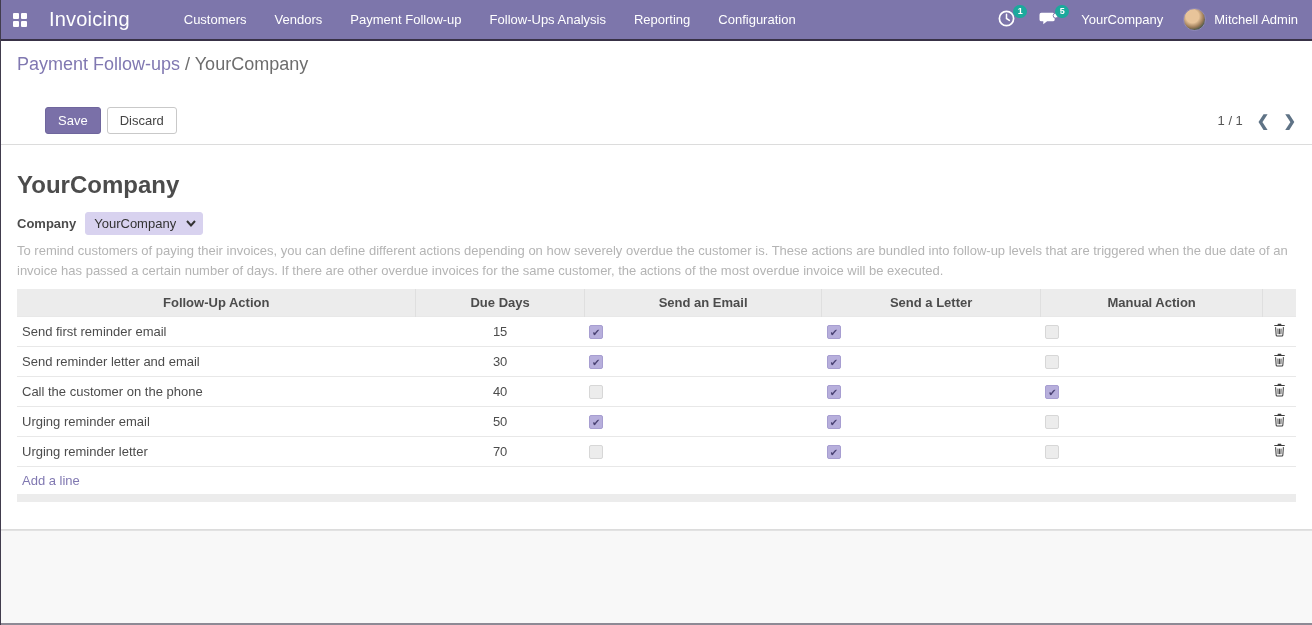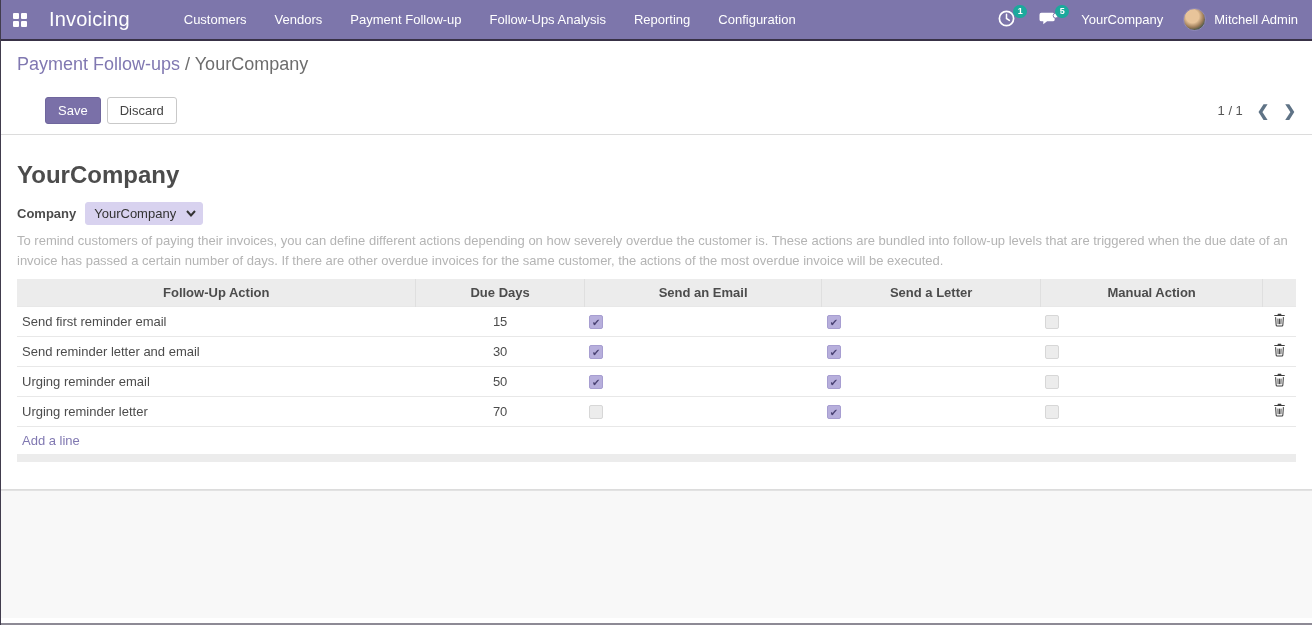--- a/index.html
+++ b/index.html
@@ -64,21 +64,21 @@
   .user-wrap { display: flex; align-items: center; gap: 8px; cursor: pointer; }
   .avatar {
     width: 23px; height: 23px; border-radius: 50%;
     background: radial-gradient(circle at 40% 35%, #e8c49a 0 35%, #9a7a58 60%, #4e5a4a 75%, #37413b 100%);
     border: 1px solid #8f89b8;
   }
   
   .control-panel { background: #fff; padding: 12px 16px 10px 16px; border-bottom: 1px solid #dcdcdc; }
   .breadcrumb { font-size: 18px; line-height: 22px; color: #6d6d6d; }
   .breadcrumb .crumb-link { color: #8078b1; cursor: pointer; }
-  .cp-row { display: flex; align-items: center; margin-top: 22px; padding-left: 28px; }
+  .cp-row { display: flex; align-items: center; margin-top: 32px; padding-left: 28px; }
   .btn { font-size: 13px; border-radius: 3px; padding: 5px 12px; cursor: pointer; border: 1px solid transparent; }
   .btn-primary { background: #7a70a8; border-color: #6f669d; color: #fff; }
   .btn-default { background: #fff; border-color: #c9c9c9; color: #444; margin-left: 6px; }
   .pager { margin-left: auto; display: flex; align-items: center; gap: 14px; color: #555; font-size: 13px; }
   .pager .chev { color: #5f7386; font-size: 15px; font-weight: bold; cursor: pointer; line-height: 1; }
   
   .sheet { background: #fff; padding: 26px 16px 27px 16px; border-bottom: 1px solid #dcdcdc; }
   .sheet-title { font-size: 24px; font-weight: bold; color: #4c4c4c; line-height: 28px; }
   .company-row { display: flex; align-items: center; margin-top: 13px; font-size: 13px; }
   .company-label { font-weight: bold; color: #4c4c4c; margin-right: 9px; }
@@ -239,20 +239,32 @@
           <td><span class="cb cb-checked">✔</span></td>
           <td><span class="cb cb-checked">✔</span></td>
           <td><span class="cb cb-unchecked"></span></td>
           <td class="cell-trash"><span class="trash-btn"><svg width="13" height="14" viewBox="0 0 14 15">
                 <path fill="#3f3f3f" d="M5.3 0.8 L8.7 0.8 L9.2 2 L12.6 2 L12.6 3.2 L1.4 3.2 L1.4 2 L4.8 2 Z"></path>
                 <path fill="none" stroke="#3f3f3f" stroke-width="1.1" d="M2.8 4.4 L3.4 13 A1 1 0 0 0 4.4 13.9 L9.6 13.9 A1 1 0 0 0 10.6 13 L11.2 4.4"></path>
                 <path fill="none" stroke="#3f3f3f" stroke-width="1" d="M5.3 6 L5.5 12 M7 6 L7 12 M8.7 6 L8.5 12"></path>
               </svg></span></td>
         </tr>
         <tr>
+          <td>Call the customer on the phone</td>
+          <td class="cell-days">40</td>
+          <td><span class="cb cb-unchecked"></span></td>
+          <td><span class="cb cb-checked">✔</span></td>
+          <td><span class="cb cb-checked">✔</span></td>
+          <td class="cell-trash"><span class="trash-btn"><svg width="13" height="14" viewBox="0 0 14 15">
+                <path fill="#3f3f3f" d="M5.3 0.8 L8.7 0.8 L9.2 2 L12.6 2 L12.6 3.2 L1.4 3.2 L1.4 2 L4.8 2 Z"></path>
+                <path fill="none" stroke="#3f3f3f" stroke-width="1.1" d="M2.8 4.4 L3.4 13 A1 1 0 0 0 4.4 13.9 L9.6 13.9 A1 1 0 0 0 10.6 13 L11.2 4.4"></path>
+                <path fill="none" stroke="#3f3f3f" stroke-width="1" d="M5.3 6 L5.5 12 M7 6 L7 12 M8.7 6 L8.5 12"></path>
+              </svg></span></td>
+        </tr>
+        <tr>
           <td>Urging reminder email</td>
           <td class="cell-days">50</td>
           <td><span class="cb cb-checked">✔</span></td>
           <td><span class="cb cb-checked">✔</span></td>
           <td><span class="cb cb-unchecked"></span></td>
           <td class="cell-trash"><span class="trash-btn"><svg width="13" height="14" viewBox="0 0 14 15">
                 <path fill="#3f3f3f" d="M5.3 0.8 L8.7 0.8 L9.2 2 L12.6 2 L12.6 3.2 L1.4 3.2 L1.4 2 L4.8 2 Z"></path>
                 <path fill="none" stroke="#3f3f3f" stroke-width="1.1" d="M2.8 4.4 L3.4 13 A1 1 0 0 0 4.4 13.9 L9.6 13.9 A1 1 0 0 0 10.6 13 L11.2 4.4"></path>
                 <path fill="none" stroke="#3f3f3f" stroke-width="1" d="M5.3 6 L5.5 12 M7 6 L7 12 M8.7 6 L8.5 12"></path>
               </svg></span></td>

